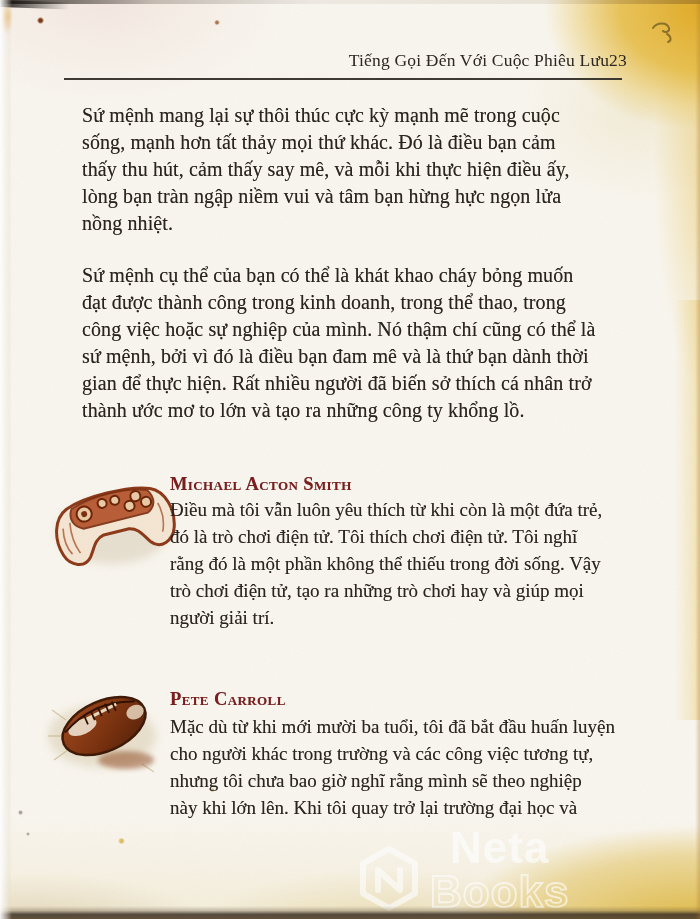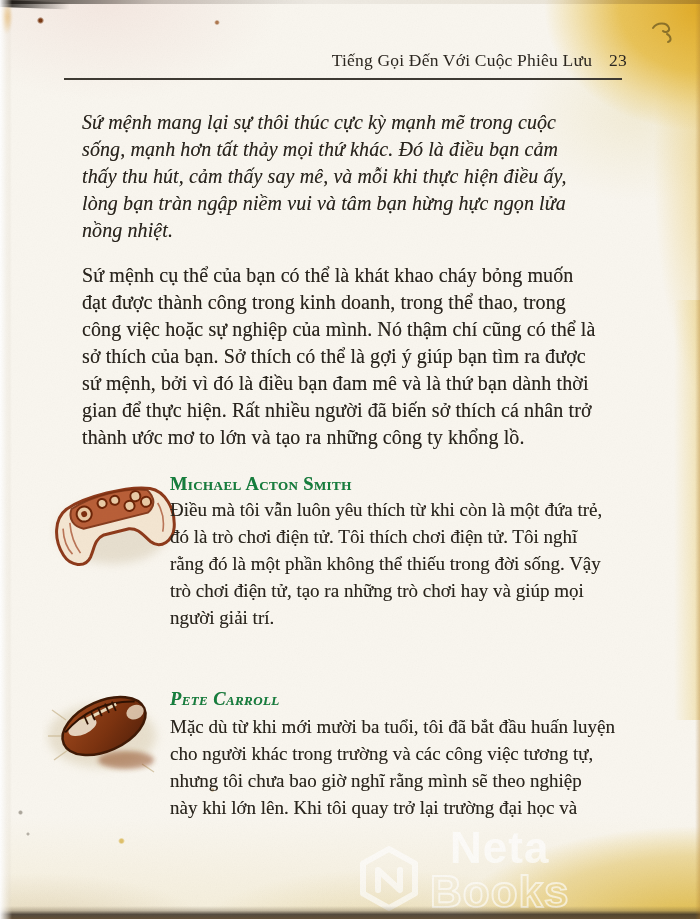--- a/index.html
+++ b/index.html
@@ -41,33 +41,33 @@
   .speck.s2{left:214px;top:20px;width:6px;height:5px;background:radial-gradient(circle,#9c5a28 30%,rgba(156,90,40,0) 75%);opacity:.8;}
   .speck.s3{left:18px;top:810px;width:5px;height:5px;background:radial-gradient(circle,#8b8478 35%,rgba(139,132,120,0) 75%);opacity:.7;}
   .speck.s4{left:26px;top:832px;width:4px;height:4px;background:radial-gradient(circle,#8b8478 35%,rgba(139,132,120,0) 75%);opacity:.6;}
   .speck.s5{left:118px;top:838px;width:7px;height:6px;background:radial-gradient(circle,#d9b44a 35%,rgba(217,180,74,0) 75%);opacity:.8;}
   .speck.s6{left:210px;top:788px;width:5px;height:4px;background:radial-gradient(circle,#b08a50 35%,rgba(176,138,80,0) 75%);opacity:.6;}
   .blob-right{right:4px;top:733px;width:12px;height:34px;border-radius:50%;
     background:radial-gradient(ellipse,rgba(224,148,30,0.8),rgba(224,148,30,0) 75%);filter:blur(1px);}
   
   .header{position:absolute;top:50px;right:73px;left:64px;text-align:right;
     font-size:17.5px;letter-spacing:0.2px;color:#2c2720;white-space:nowrap;}
-  .header .pagenum{margin-left:17px;}
+  .header .pagenum{}
   .rule{position:absolute;left:64px;top:78px;width:558px;height:2px;background:#3e3a33;}
   
   .para{position:absolute;left:82px;font-size:20px;line-height:27px;white-space:nowrap;
     letter-spacing:0.1px;text-shadow:0 0 0.5px rgba(41,36,29,0.45);}
-  .para1{top:109px;font-style:italic;}
+  .para1{top:102px;}
   .para2{top:262px;}
   
   .qname{position:absolute;left:170px;font-variant:small-caps;font-size:18.5px;
-    font-weight:bold;letter-spacing:0.4px;color:#15803d;white-space:nowrap;
+    font-weight:bold;letter-spacing:0.4px;color:#7f1d1d;white-space:nowrap;
     text-shadow:0 0 0.4px rgba(38,33,25,0.4);}
   .qname1{top:474px;}
-  .qname2{top:689px;font-style:italic;}
+  .qname2{top:689px;}
   .quote{position:absolute;left:170px;font-size:19px;line-height:27px;
     white-space:nowrap;color:#2a251d;text-shadow:0 0 0.5px rgba(42,37,29,0.4);}
   .quote1{top:496px;}
   .quote2{top:713px;}
   .illus{position:absolute;}
   .illus.controller{left:48px;top:466px;width:132px;height:112px;}
   .illus.football{left:42px;top:680px;width:132px;height:108px;}
   
   .watermark{position:absolute;left:358px;top:843px;height:72px;display:flex;align-items:center;
     opacity:0.8;font-family:"Liberation Sans","DejaVu Sans",sans-serif;pointer-events:none;}
@@ -108,21 +108,20 @@
       <div>Sứ mệnh mang lại sự thôi thúc cực kỳ mạnh mẽ trong cuộc</div>
       <div>sống, mạnh hơn tất thảy mọi thứ khác. Đó là điều bạn cảm</div>
       <div>thấy thu hút, cảm thấy say mê, và mỗi khi thực hiện điều ấy,</div>
       <div>lòng bạn tràn ngập niềm vui và tâm bạn hừng hực ngọn lửa</div>
       <div>nồng nhiệt.</div>
     </div>
   <div class="para para2">
       <div>Sứ mệnh cụ thể của bạn có thể là khát khao cháy bỏng muốn</div>
       <div>đạt được thành công trong kinh doanh, trong thể thao, trong</div>
       <div>công việc hoặc sự nghiệp của mình. Nó thậm chí cũng có thể là</div>
-      <div>sở thích của bạn. Sở thích có thể là gợi ý giúp bạn tìm ra được</div>
       <div>sứ mệnh, bởi vì đó là điều bạn đam mê và là thứ bạn dành thời</div>
       <div>gian để thực hiện. Rất nhiều người đã biến sở thích cá nhân trở</div>
       <div>thành ước mơ to lớn và tạo ra những công ty khổng lồ.</div>
     </div>
 
   <div class="illus controller">
     <svg width="132" height="112" viewBox="0 0 132 112">
       <defs>
           <filter id="cblur" x="-40%" y="-40%" width="180%" height="180%">
             <feGaussianBlur stdDeviation="5"></feGaussianBlur>

